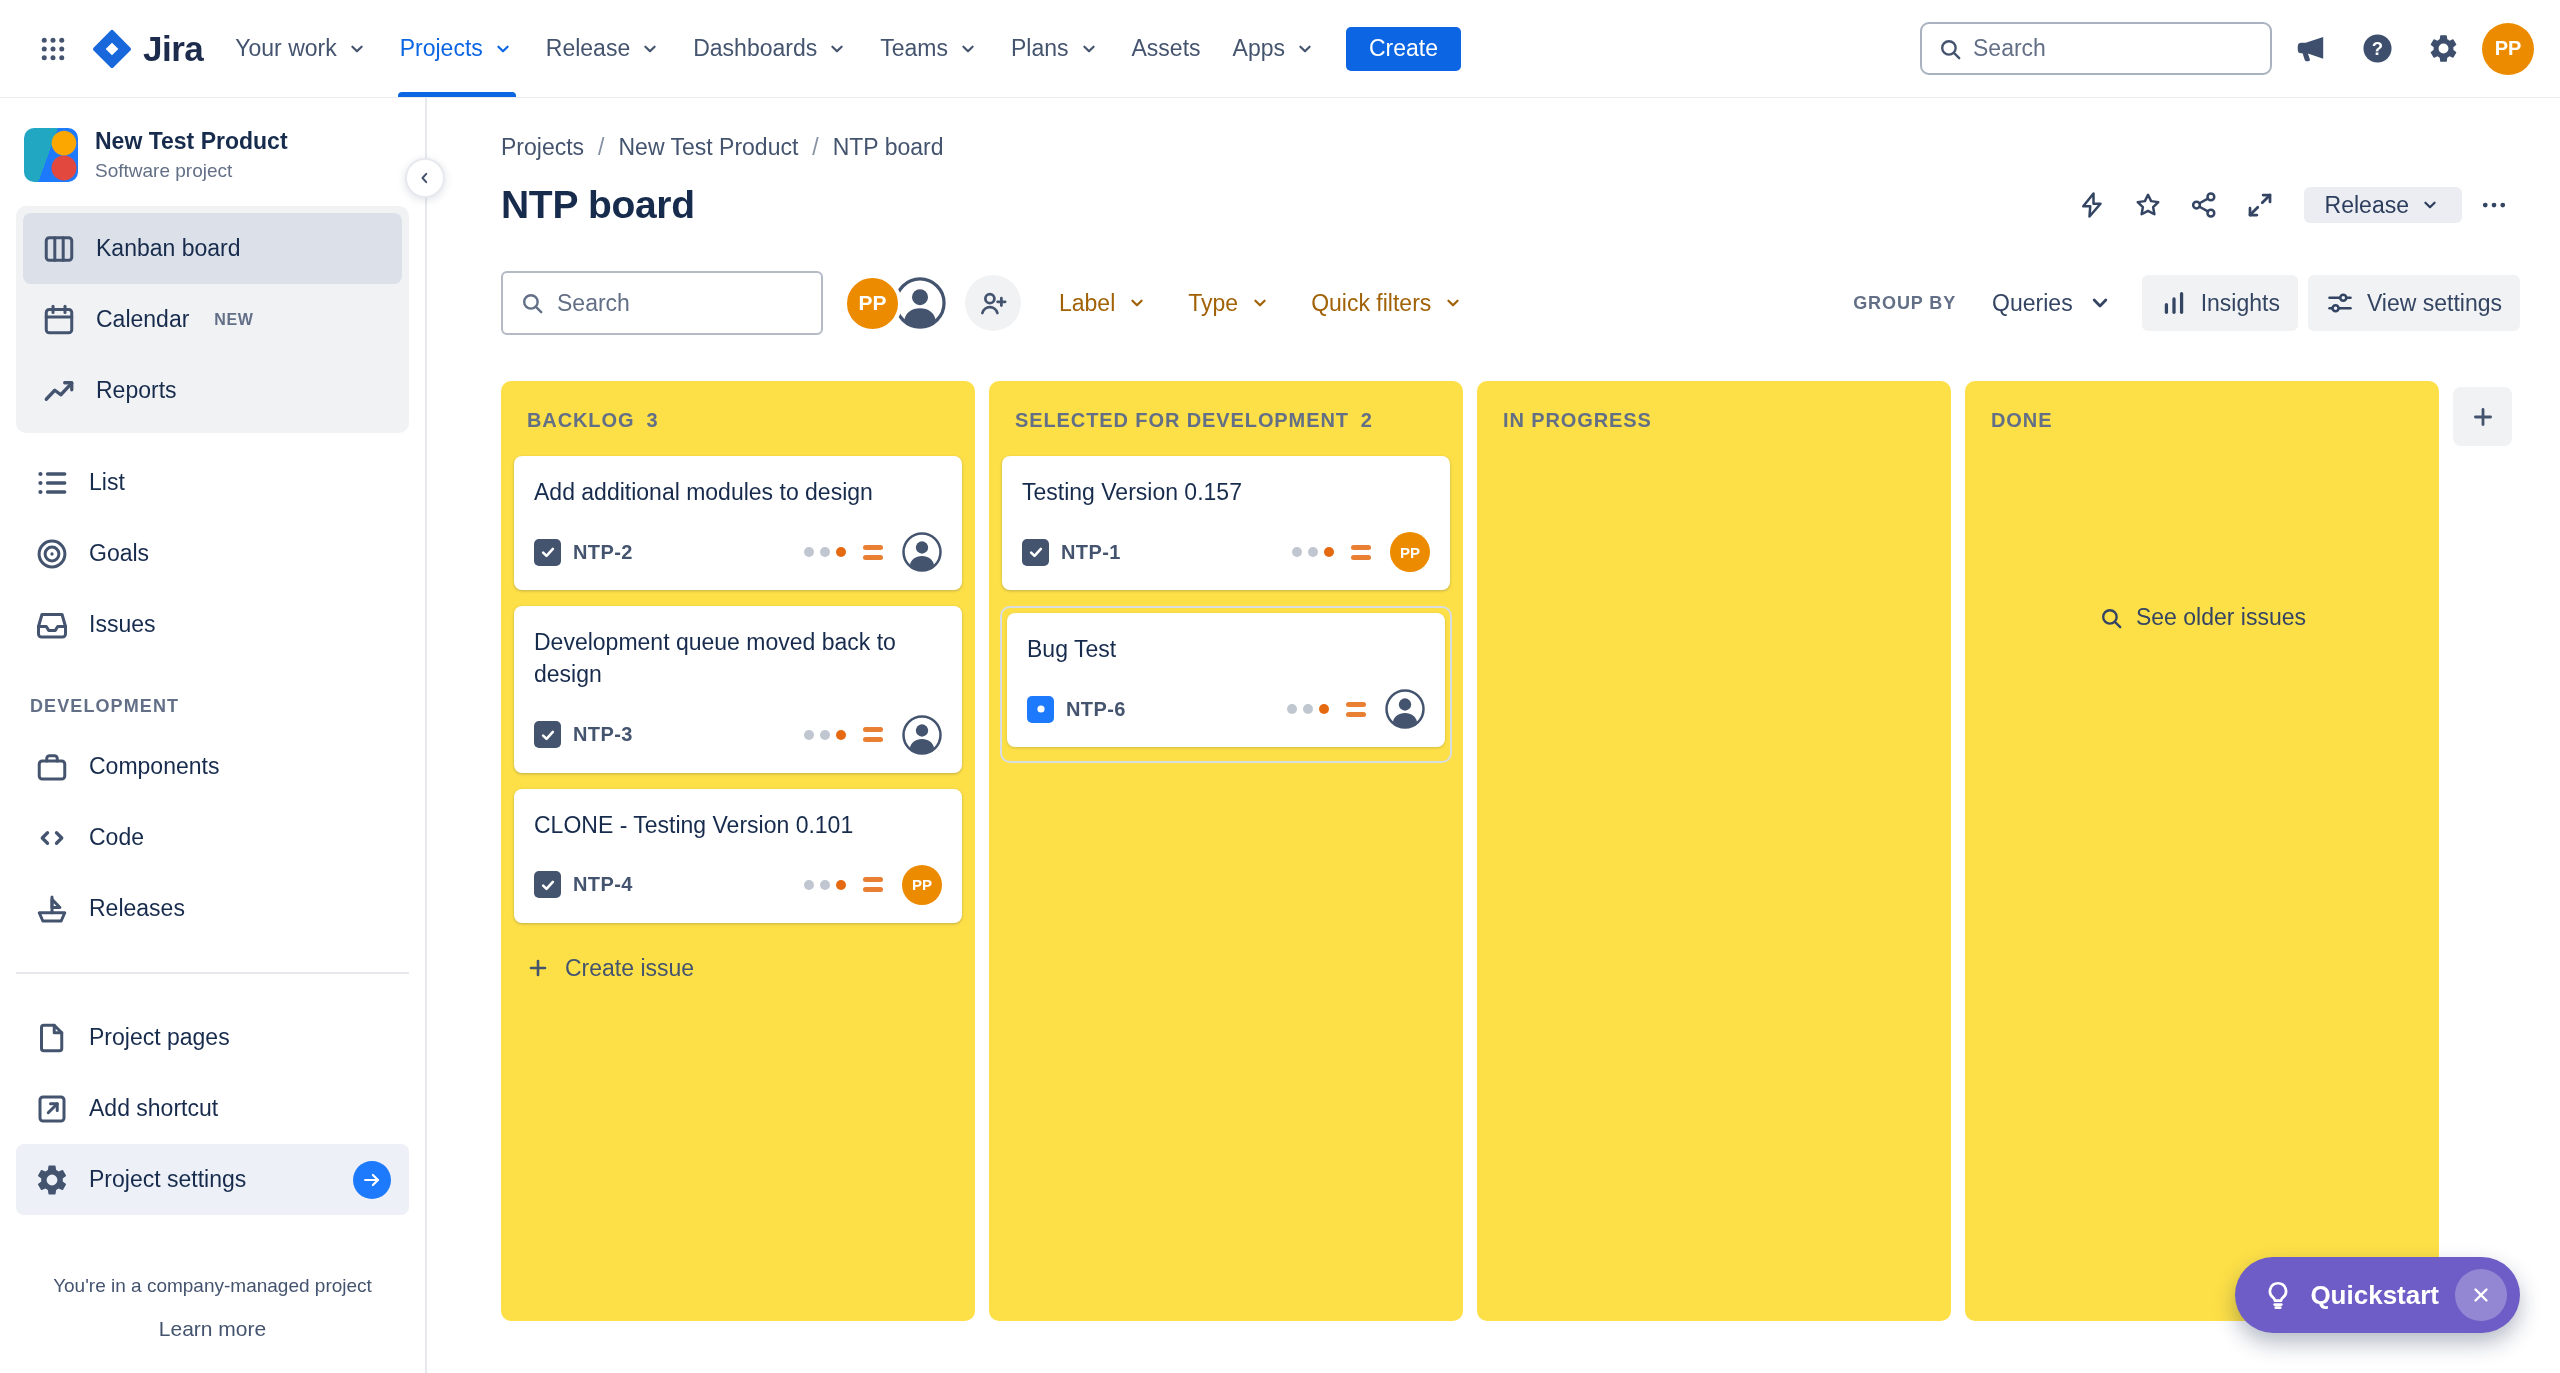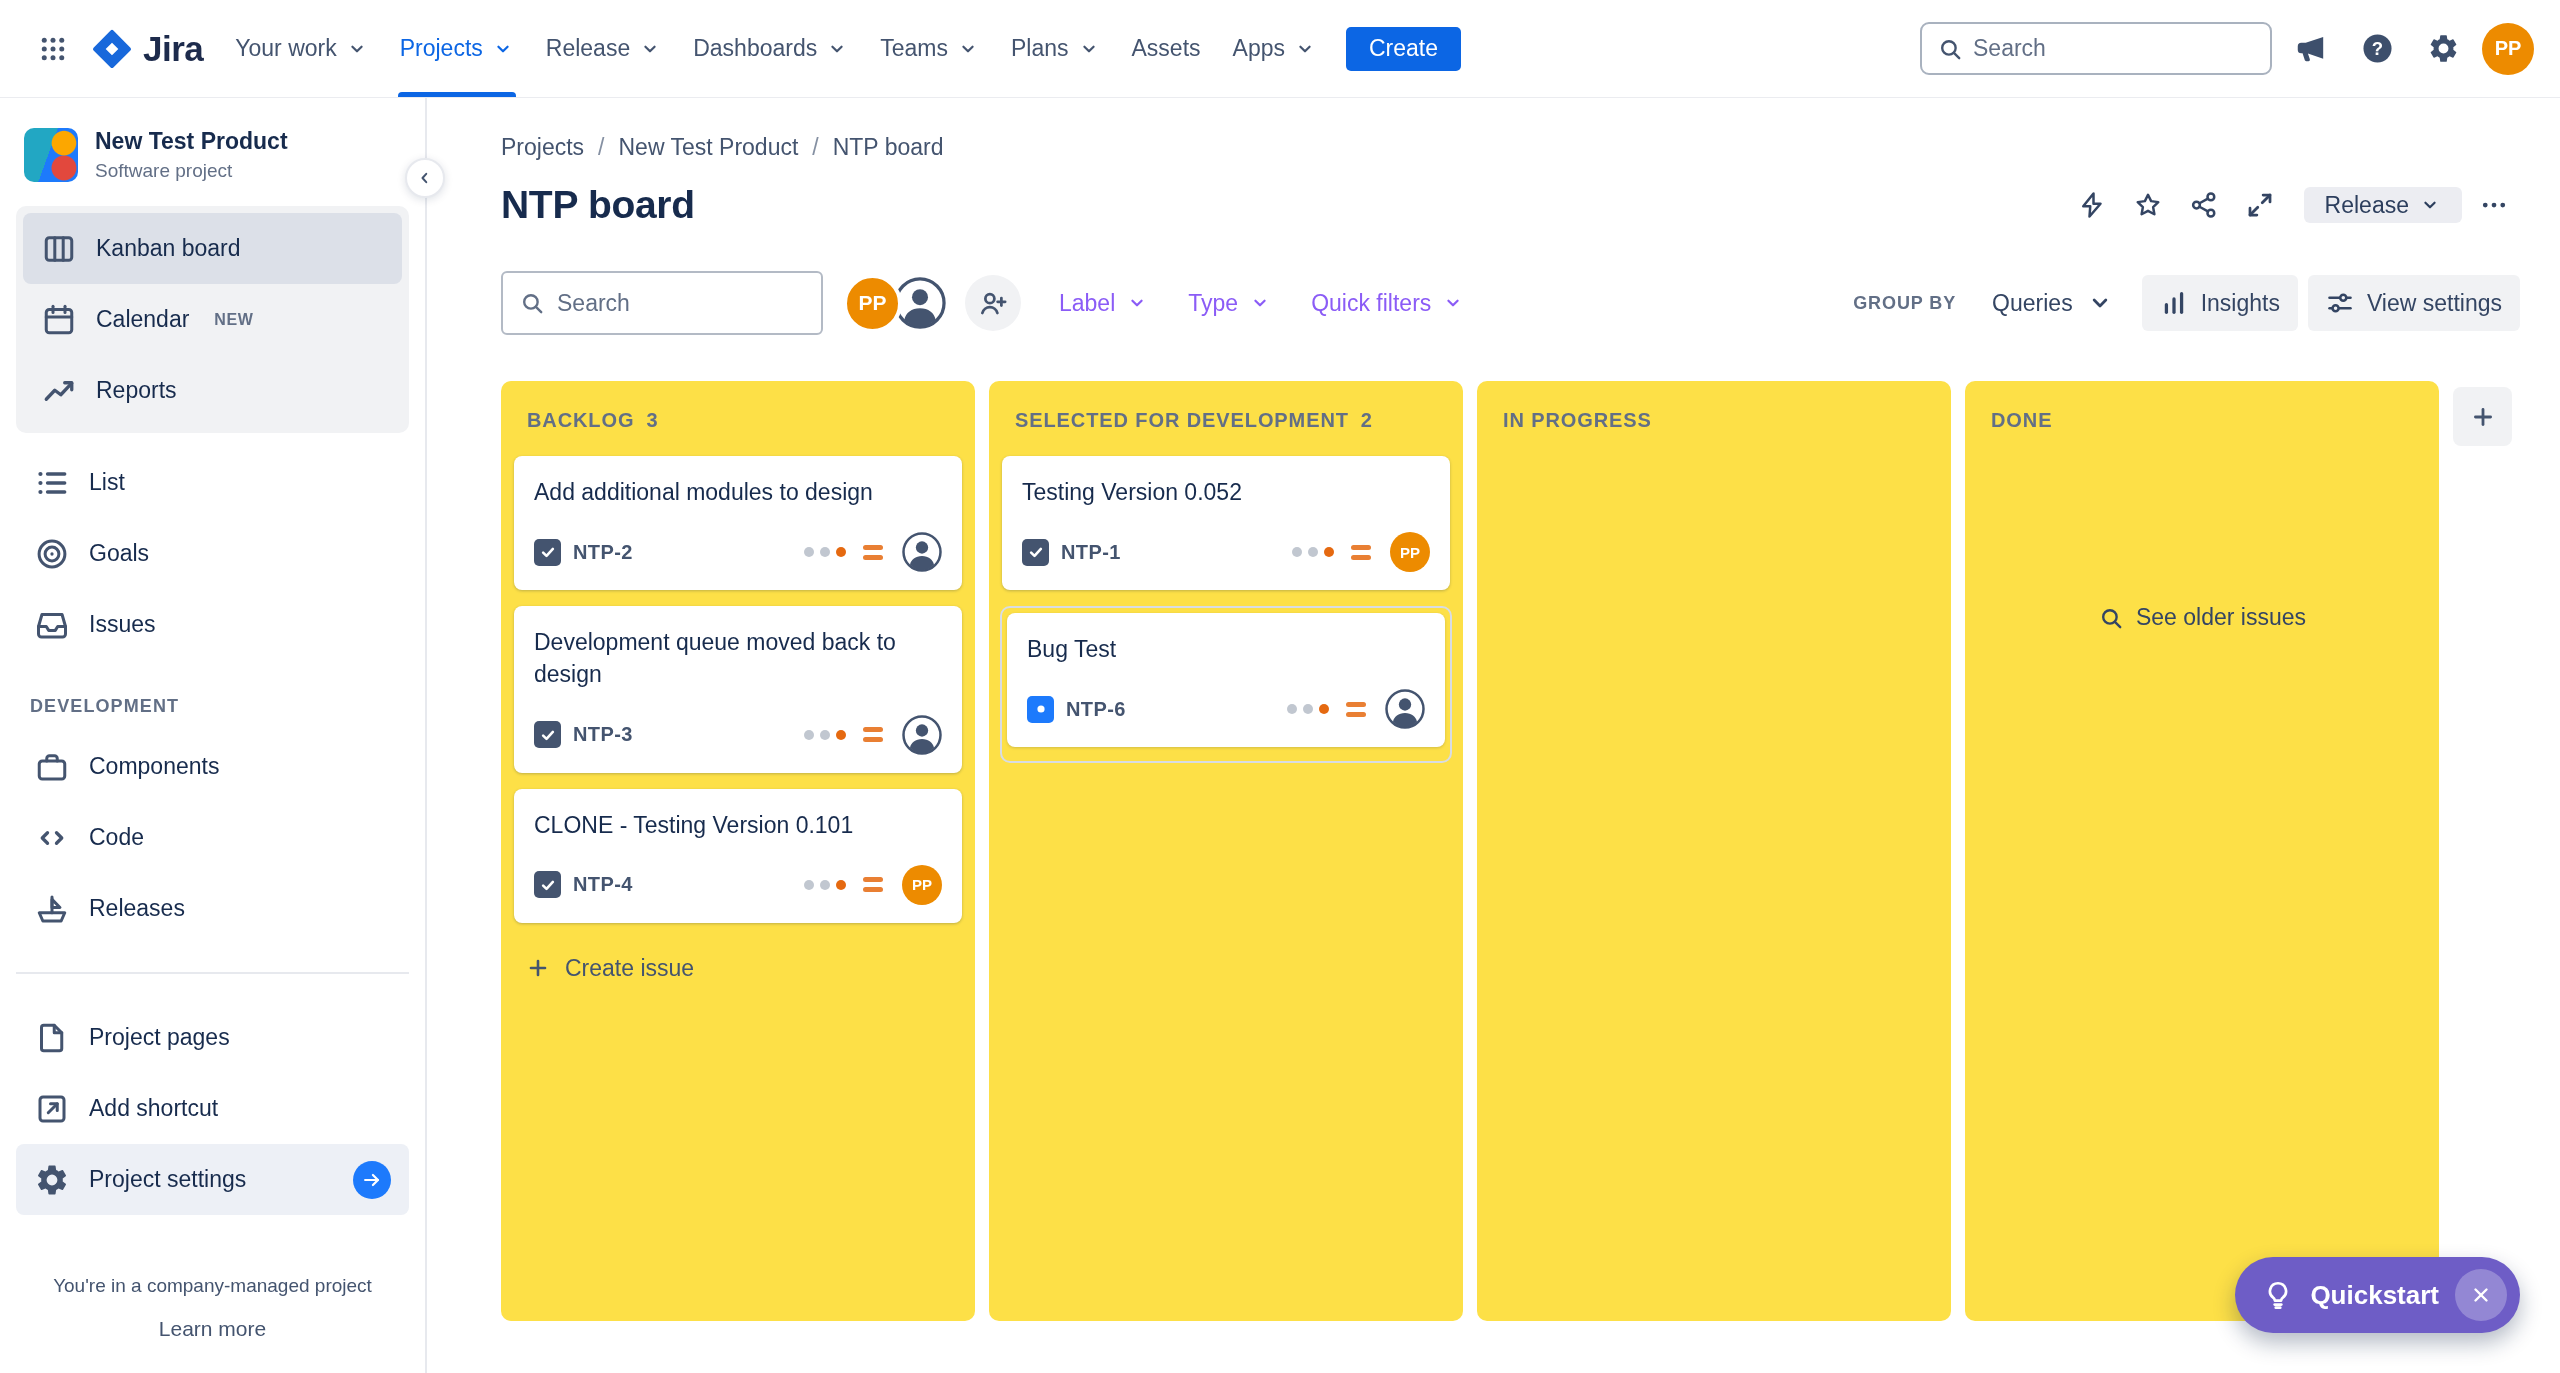--- a/index.html
+++ b/index.html
@@ -86,21 +86,21 @@
   .board-search input{border:none;outline:none;flex:1;min-width:0;font-size:23px;font-family:inherit;color:#172B4D;background:transparent;}
   .board-search input::placeholder{color:#626F86;}
   .avatar-stack{display:flex;align-items:center;margin-left:20px;}
   .tb-avatar{width:59px;height:59px;border-radius:50%;border:4px solid #fff;display:flex;align-items:center;justify-content:center;flex:none;}
   .tb-avatar.initials{background:var(--avatar-orange);color:#fff;font-size:21px;font-weight:700;z-index:2;}
   .tb-avatar.generic{margin-left:-12px;z-index:1;background:#fff;}
   .tb-avatar.generic .icn svg{width:52px;height:52px;}
   .add-people-btn{width:56px;height:56px;border-radius:50%;background:#F1F2F4;margin-left:16px;display:flex;align-items:center;justify-content:center;color:#44546F;}
   .add-people-btn .icn svg{width:30px;height:30px;}
   .toolbar-filters{display:flex;align-items:center;gap:8px;margin-left:22px;}
-  .filter-btn{display:flex;align-items:center;gap:11px;height:56px;padding:0 16px;border-radius:6px;font-size:23px;font-weight:500;color:#8b5cf6;}
+  .filter-btn{display:flex;align-items:center;gap:11px;height:56px;padding:0 16px;border-radius:6px;font-size:23px;font-weight:500;color:#a16207;}
   .toolbar-right{margin-left:auto;display:flex;align-items:center;gap:10px;}
   .groupby-label{font-size:18px;font-weight:700;letter-spacing:0.9px;color:#626F86;margin-right:8px;}
   .subtle-btn{display:flex;align-items:center;gap:13px;height:56px;padding:0 18px;border-radius:6px;font-size:23px;font-weight:500;color:#344563;}
   .subtle-btn.gray{background:#F1F2F4;}
   .subtle-btn .icn svg{width:28px;height:28px;}
 
   
   .board{position:relative;margin-top:46px;display:flex;align-items:flex-start;gap:14px;}
   .column{width:474px;min-height:940px;background:#fde047;border-radius:10px;padding:10px;display:flex;flex-direction:column;flex:none;}
   .col-header{display:flex;align-items:center;gap:12px;padding:18px 10px 24px 16px;font-size:20px;font-weight:600;letter-spacing:0.9px;color:#626F86;}
@@ -695,21 +695,21 @@
               <span data-interactable="false">Create issue</span>
             </button>
 
     </div><div class="column" data-interactable="false">
       <div class="col-header" data-interactable="false">
         <span class="col-name" data-interactable="false">SELECTED FOR DEVELOPMENT</span>
         <span class="col-count" data-interactable="false">2</span>
       </div>
       <div class="col-cards" data-interactable="false">
               <div class="card" data-interactable="true">
-      <div class="card-title" data-interactable="false">Testing Version 0.052</div>
+      <div class="card-title" data-interactable="false">Testing Version 0.157</div>
       <div class="card-bottom" data-interactable="false">
         <span class="type-icon task" data-interactable="false">
                     <svg viewBox="0 0 24 24" fill="none" stroke="#FFFFFF" stroke-width="3.4" stroke-linecap="round" stroke-linejoin="round">
                       <polyline points="5.5 12.8 10 17.2 18.5 7.8"></polyline>
                     </svg>
                   </span>
         <span class="card-key" data-interactable="false">NTP-1</span>
         <span class="spacer"></span>
         <span class="dots" data-interactable="false">
                     <i class="dot "></i>

